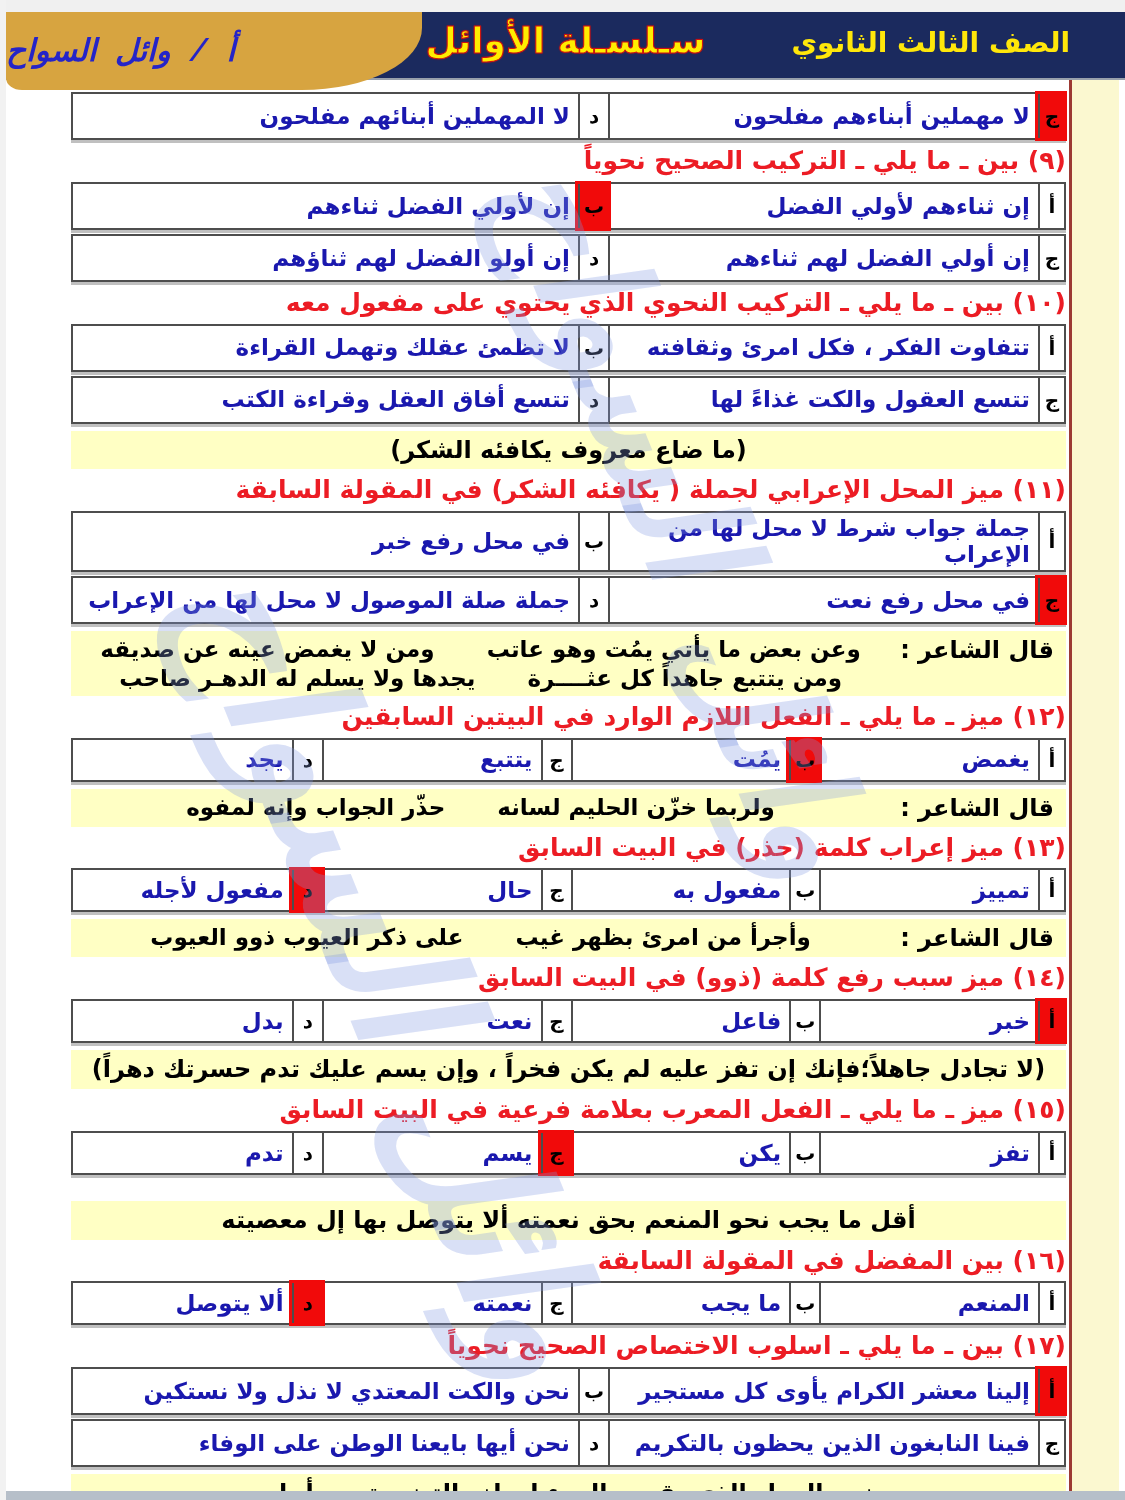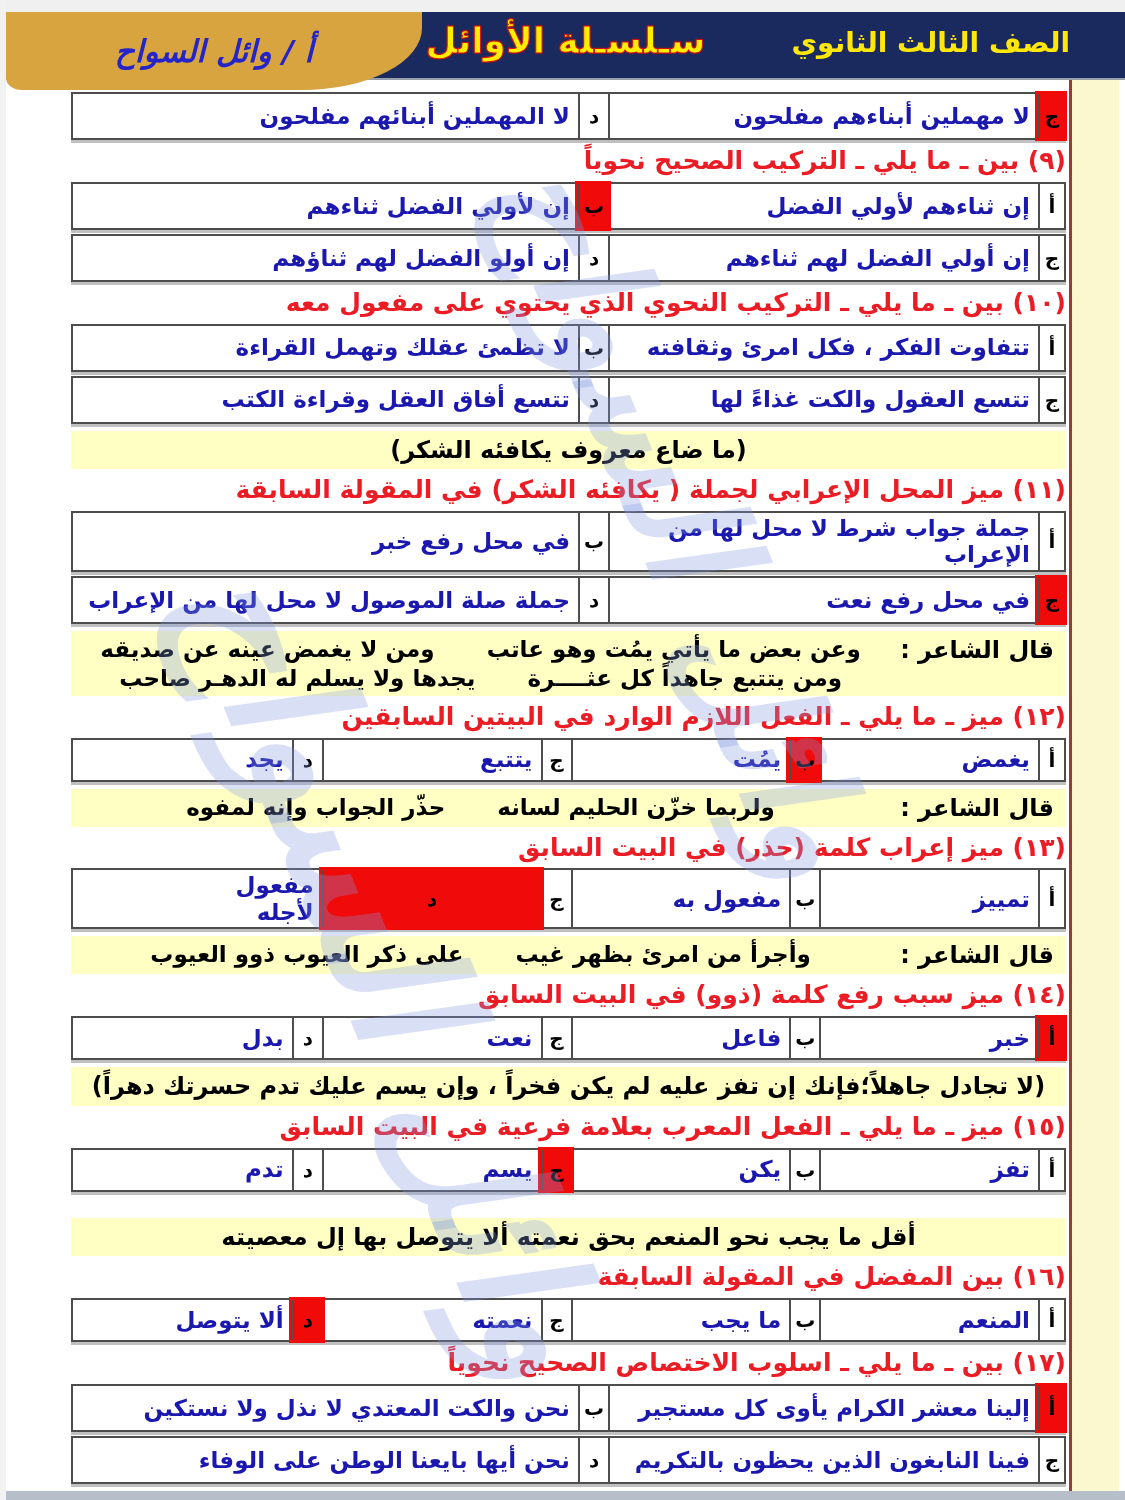--- a/index.html
+++ b/index.html
@@ -17,21 +17,21 @@
   .header-right-title{
     position:absolute;right:55px;top:14px;color:#ffe70a;font-size:28px;font-weight:bold;direction:rtl;
   }
   .header-center-title{
     position:absolute;left:50%;transform:translateX(-50%);top:8px;color:#ffed00;font-size:36px;font-weight:bold;direction:rtl;
     -webkit-text-stroke:1px #cf1010;text-shadow:0 0 2px #cf1010;
   }
   .teacher-box{
     position:absolute;top:12px;left:0;width:416px;height:78px;background:#d7a440;z-index:4;
     border-radius:0 0 120px 16px / 0 0 62px 12px;
-    display:flex;align-items:center;justify-content:center;
+    display:flex;align-items:center;font-family:Liberation Mono, monospace;
   }
   .teacher-name{color:#2524c8;font-size:31px;font-weight:bold;font-style:italic;direction:rtl;}
 
   
   .watermark{position:absolute;z-index:6;pointer-events:none;color:rgba(130,152,224,0.30);
     font-weight:bold;font-style:italic;white-space:nowrap;direction:rtl;}
   .wm1{top:430px;left:300px;font-size:150px;transform:rotate(68deg);}
   .wm2{top:870px;left:-40px;font-size:170px;transform:rotate(68deg);}
 
   
@@ -151,20 +151,21 @@
           </div>
         </div>
       </div>
       <div class="q-heading">(١٣) ميز إعراب كلمة (حذر) في البيت السابق</div>
       <div class="row row4">
         <div class="cell letter">أ</div>
         <div class="cell text">تمييز</div>
         <div class="cell letter">ب</div>
         <div class="cell text">مفعول به</div>
         <div class="cell letter">ج</div>
+        <div class="cell text">حال</div>
         <div class="cell letter correct">د</div>
         <div class="cell text">مفعول لأجله</div>
       </div>
       <div class="poet">
         <div class="poet-label">قال الشاعر :</div>
         <div class="poet-lines">
           <div class="verse-line">
             <span>وأجرأ من امرئ بظهر غيب</span>
             <span>على ذكر العيوب ذوو العيوب</span>
           </div>

